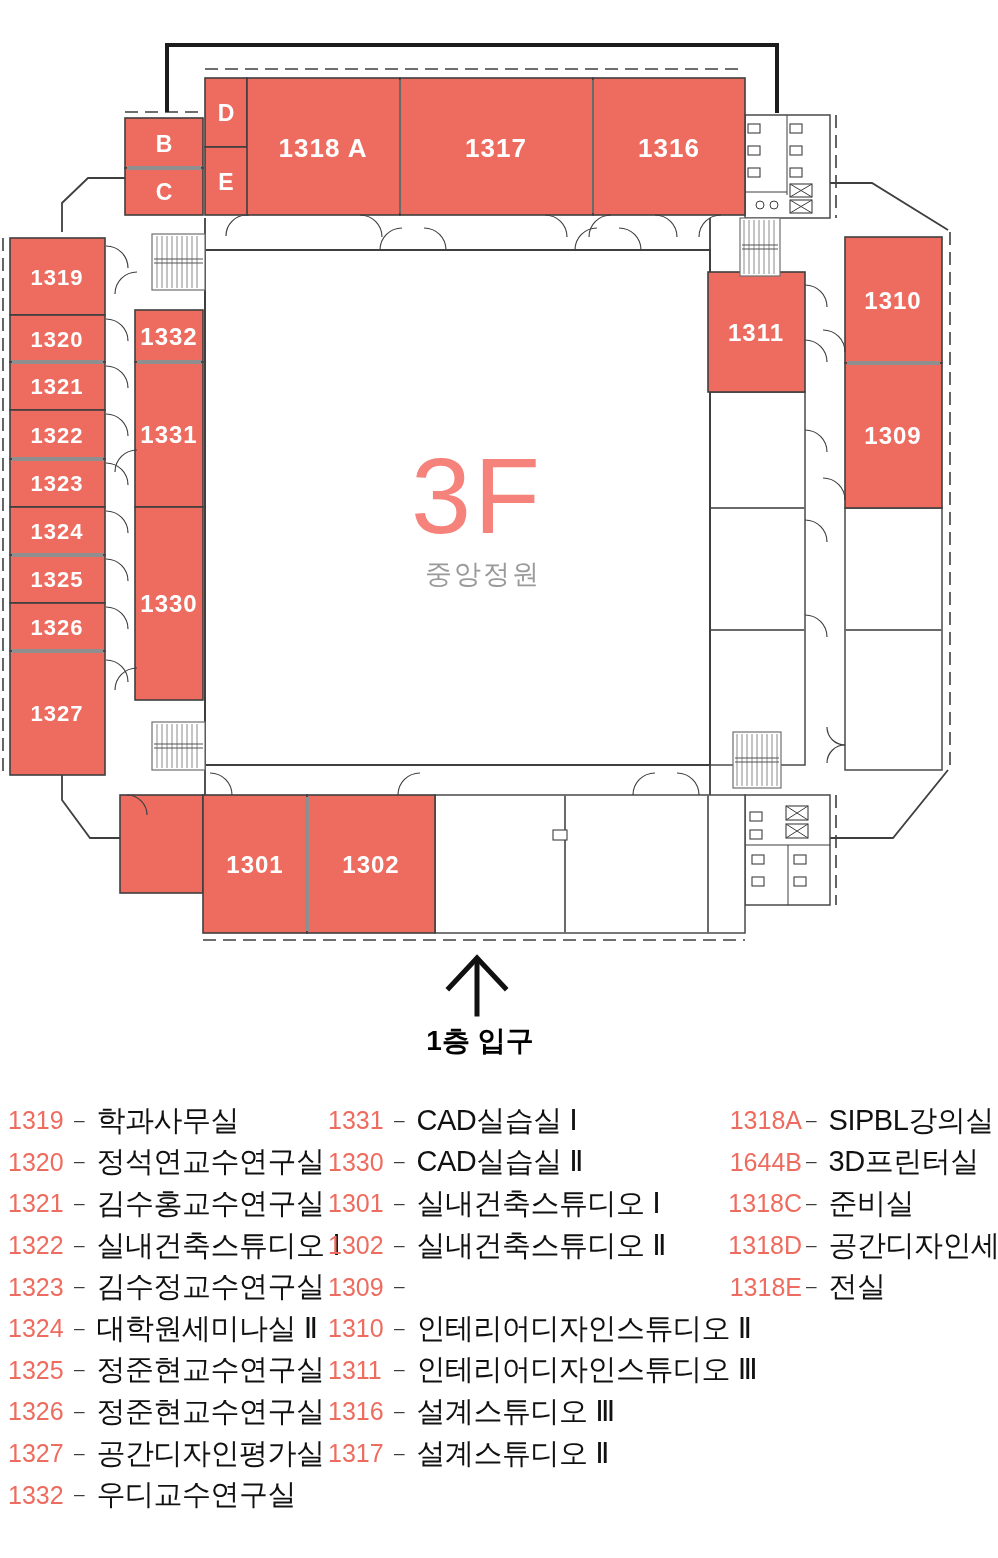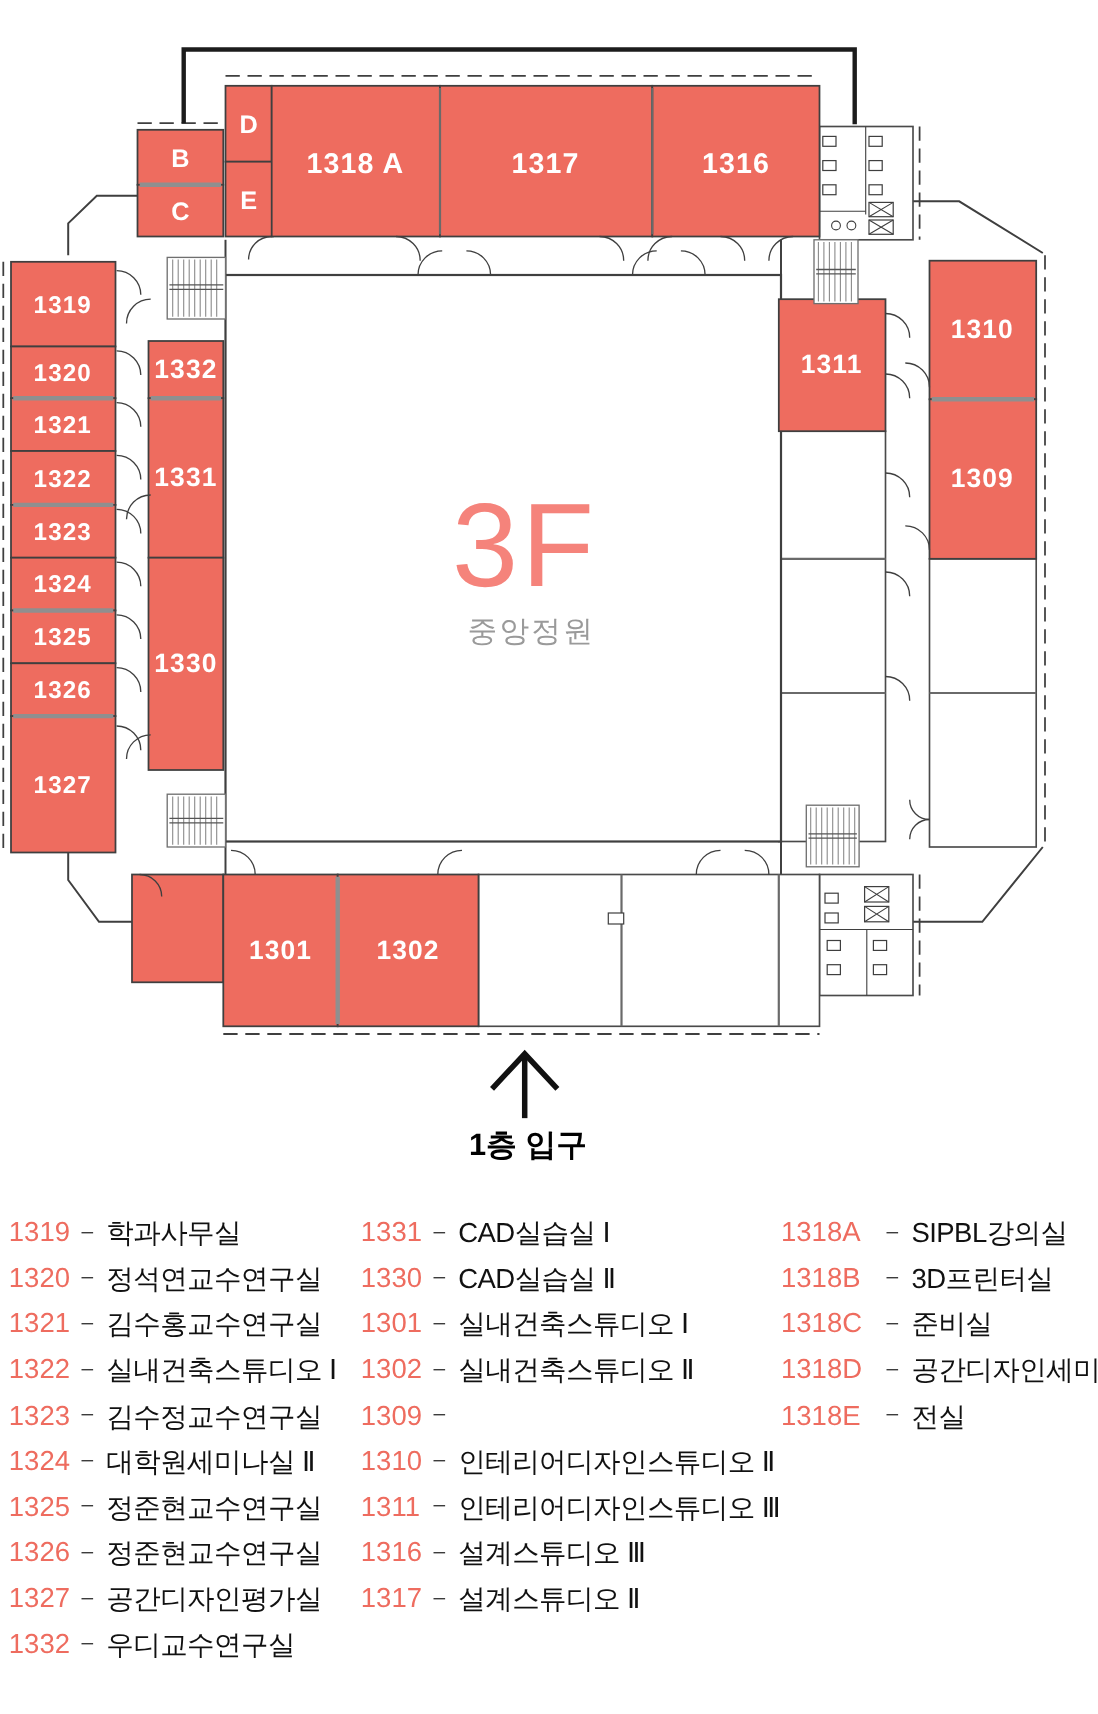--- a/index.html
+++ b/index.html
@@ -30,23 +30,23 @@
   .entrance-label{fill:#000;font-size:28px;font-weight:bold;text-anchor:middle;}
   .arrow{stroke:#111;stroke-width:5;fill:none;stroke-linecap:square;}
   
   #legend{position:relative;height:498px;width:998px;}
   .lcol{position:absolute;top:40px;}
   #lcol0{left:8px;}
   #lcol1{left:328px;}
   #lcol2{left:710px;}
   .lrow{display:flex;align-items:center;height:41.6px;white-space:nowrap;}
   .lnum{color:#ee6c5f;font-size:25px;width:62px;flex:none;}
-  #lcol2 .lnum{width:92px;}
+  #lcol2 .lnum{width:92px;text-align:right;}
   .ldash{color:#3c3c3c;font-size:19px;margin:0 12px 2px 4px;flex:none;}
-  .lname{color:#111;font-size:25px;letter-spacing:-0.5px;}
+  .lname{color:#111;font-size:29px;letter-spacing:-0.5px;}
 </style>
 </head>
 <body>
 
 <svg id="plan" width="998" height="1060" viewBox="0 0 998 1060" xmlns="http://www.w3.org/2000/svg">
 
   <g>
     <line class="win" x1="205" y1="69" x2="745" y2="69"></line>
     <line class="win" x1="125" y1="112" x2="203" y2="112"></line>
     <line class="win" x1="3" y1="238" x2="3" y2="775"></line>
@@ -374,21 +374,21 @@
         <span class="lname">설계스튜디오 Ⅱ</span>
       </div>
   </div>
   <div class="lcol" id="lcol2">
     <div class="lrow">
         <span class="lnum">1318A</span>
         <span class="ldash">–</span>
         <span class="lname">SIPBL강의실</span>
       </div>
     <div class="lrow">
-        <span class="lnum">1318B</span>
+        <span class="lnum">1644B</span>
         <span class="ldash">–</span>
         <span class="lname">3D프린터실</span>
       </div>
     <div class="lrow">
         <span class="lnum">1318C</span>
         <span class="ldash">–</span>
         <span class="lname">준비실</span>
       </div>
     <div class="lrow">
         <span class="lnum">1318D</span>

